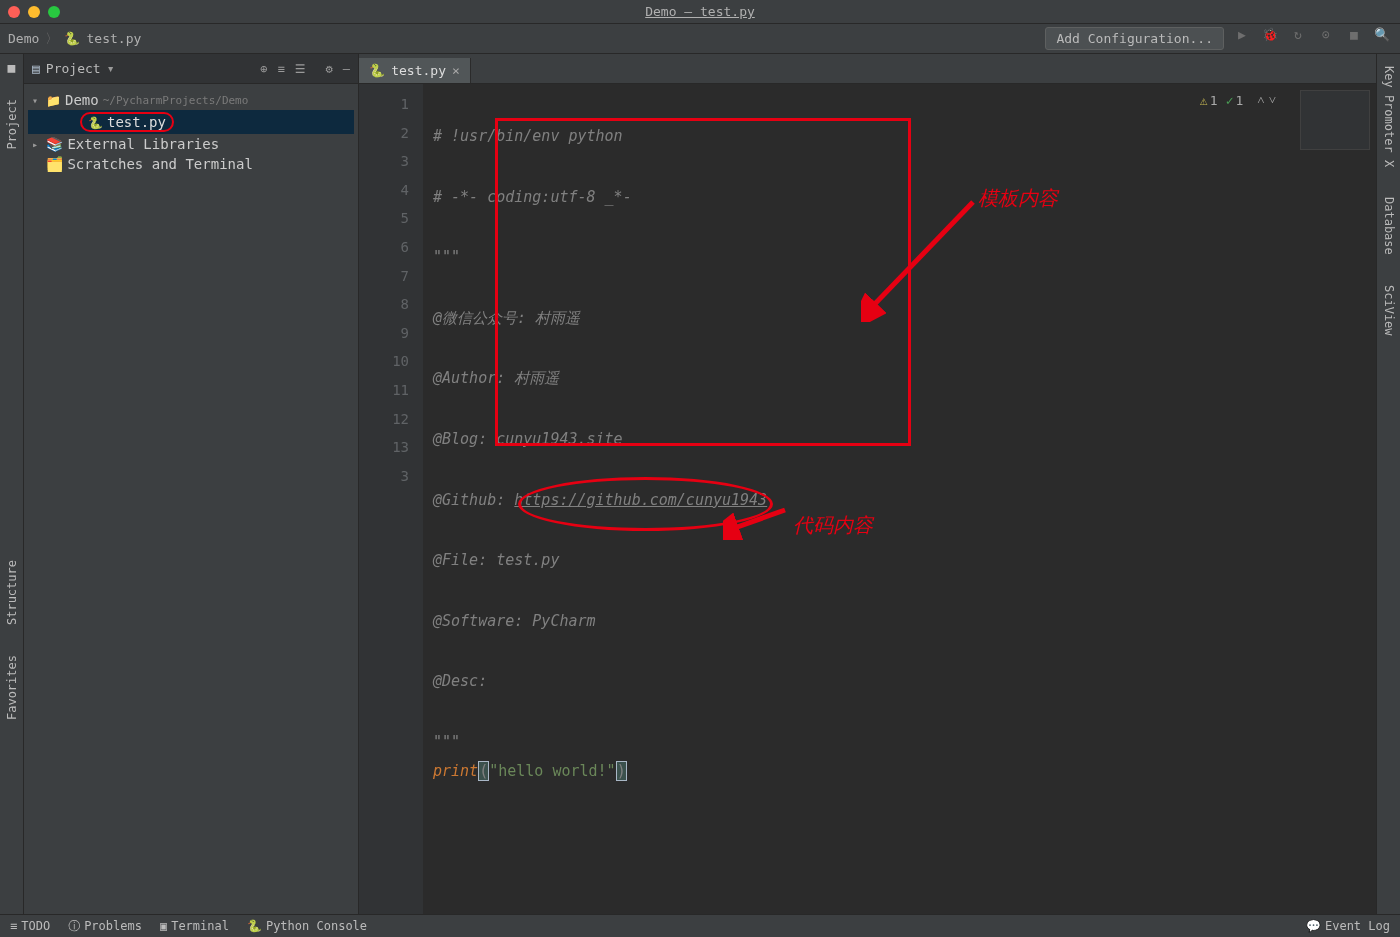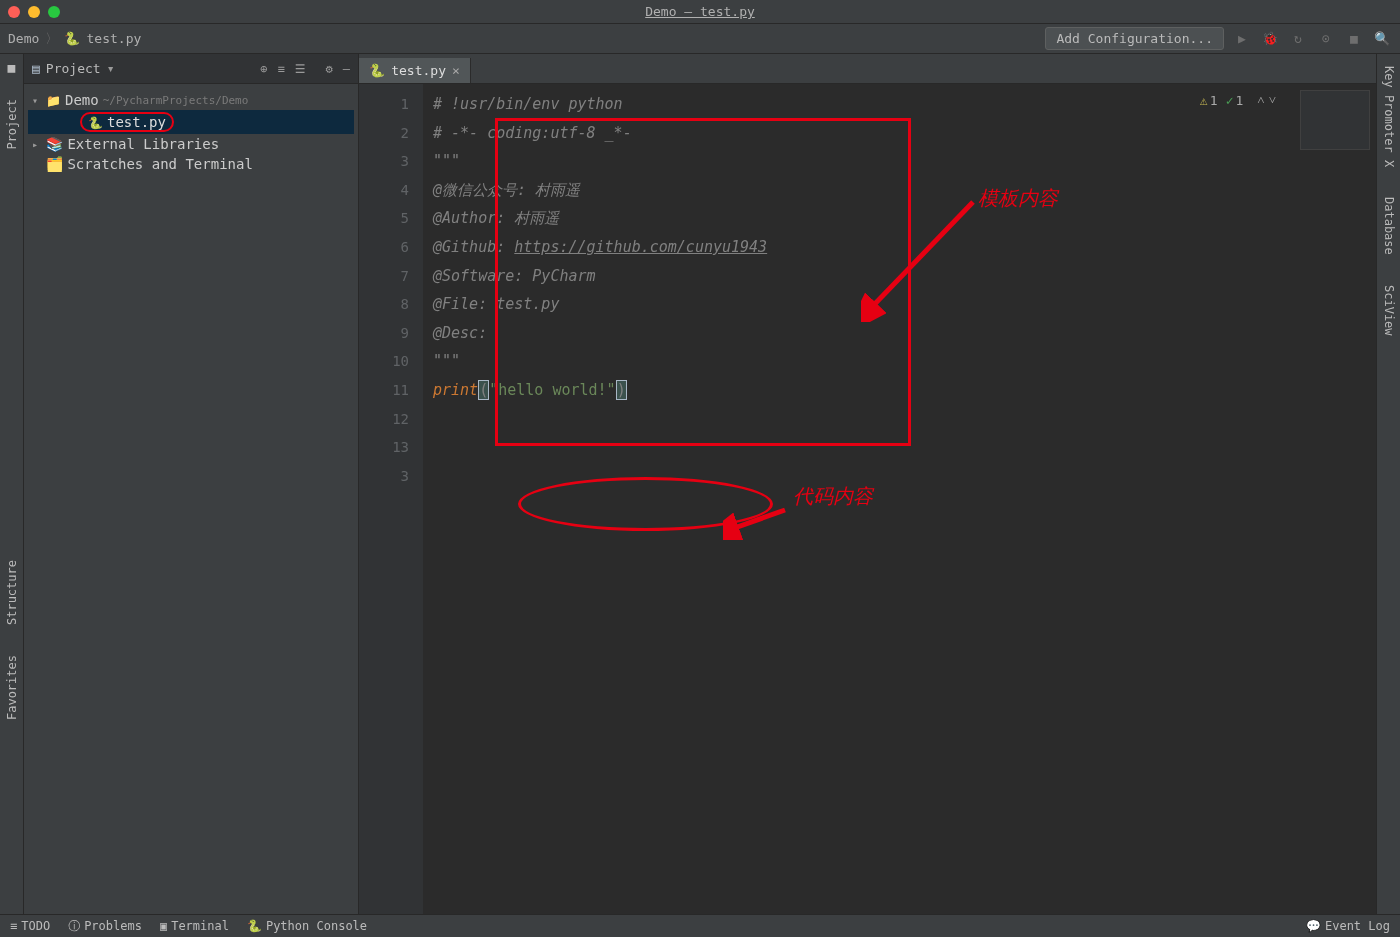--- a/index.html
+++ b/index.html
@@ -32,21 +32,21 @@
 .navbar {
   height: 30px;
   background: #3c3f41;
   display: flex;
   align-items: center;
   padding: 0 8px;
   border-bottom: 1px solid #282828;
 }
 .breadcrumb { display: flex; align-items: center; gap: 6px; color: #b0b0b0; }
 .breadcrumb .sep { color: #6b6b6b; }
-.nav-right { margin-left: auto; display: flex; align-items: center; gap: 8px; }
+.nav-right { margin-left: auto; display: flex; align-items: flex-start; gap: 8px; }
 .add-config {
   background: #4c5052;
   border: 1px solid #5e6060;
   border-radius: 3px;
   padding: 3px 10px;
   color: #bbb;
   font-size: 13px;
 }
 .nav-icon { color: #6e6e6e; width: 20px; text-align: center; cursor: pointer; }
 
@@ -134,21 +134,21 @@
   flex: 1;
   padding: 6px 0 0 10px;
   font-size: 15px;
   line-height: 28.6px;
   font-family: "Menlo", monospace;
   color: #808080;
   font-style: italic;
   position: relative;
 }
 .code .line { white-space: pre; }
-.code .comment { color: #808080; }
+.code .comment { color: #808080; margin-top: 32px; }
 .code .str { color: #6a8759; font-style: normal; }
 .code .url { text-decoration: underline; }
 .code .bracket-hl { background: #3b514d; border: 1px solid #a9b7c6; }
 .code .print-kw { color: #cc7832; font-style: italic; }
 
 .line14-bg {
   position: absolute;
   left: -10px; right: -390px;
   top: calc(6px + 28.6px * 13);
   height: 28.6px;
@@ -322,41 +322,42 @@
           <div>13</div>
           <div>3</div>
       </div>
       <div class="code">
         <div class="line14-bg"></div>
         <div class="line comment"># !usr/bin/env python</div>
         <div class="line comment"># -*- coding:utf-8 _*-</div>
         <div class="line comment">"""</div>
         <div class="line comment">@微信公众号: 村雨遥</div>
         <div class="line comment">@Author: 村雨遥</div>
+        <div class="line comment"><span>@Blog: </span><span class="url">cunyu1943.site</span></div>
         <div class="line comment"><span>@Github: </span><span class="url">https://github.com/cunyu1943</span></div>
+        <div class="line comment">@File: test.py</div>
         <div class="line comment">@Software: PyCharm</div>
-        <div class="line comment">@File: test.py</div>
         <div class="line comment">@Desc:</div>
         <div class="line comment">"""</div>
         <div class="line"></div>
         <div class="line" style="font-style:normal"><span class="print-kw">print</span><span class="bracket-hl">(</span><span class="str">"hello world!"</span><span class="bracket-hl">)</span></div>
 
         <div class="red-box template"></div>
         <div class="annotation-label" style="left:555px; top:100px">模板内容</div>
         <svg class="arrow-svg" style="left:438px; top:108px" width="120" height="130">
           <defs>
               <marker id="ah1" markerWidth="10" markerHeight="10" refX="2" refY="3" orient="auto">
                 <path d="M0,0 L0,6 L9,3 z" fill="#e60012"></path>
               </marker>
             </defs>
           <line x1="112" y1="10" x2="8" y2="118" stroke="#e60012" stroke-width="5" marker-end="url(#ah1)"></line>
         </svg>
 
         <div class="red-box codeoval"></div>
-        <div class="annotation-label" style="left:370px; top:398px">代码内容</div>
+        <div class="annotation-label" style="left:370px; top:427px">代码内容</div>
         <svg class="arrow-svg" style="left:300px; top:416px" width="70" height="40">
           <defs>
               <marker id="ah2" markerWidth="10" markerHeight="10" refX="2" refY="3" orient="auto">
                 <path d="M0,0 L0,6 L9,3 z" fill="#e60012"></path>
               </marker>
             </defs>
           <line x1="62" y1="10" x2="6" y2="30" stroke="#e60012" stroke-width="5" marker-end="url(#ah2)"></line>
         </svg>
       </div>
 

